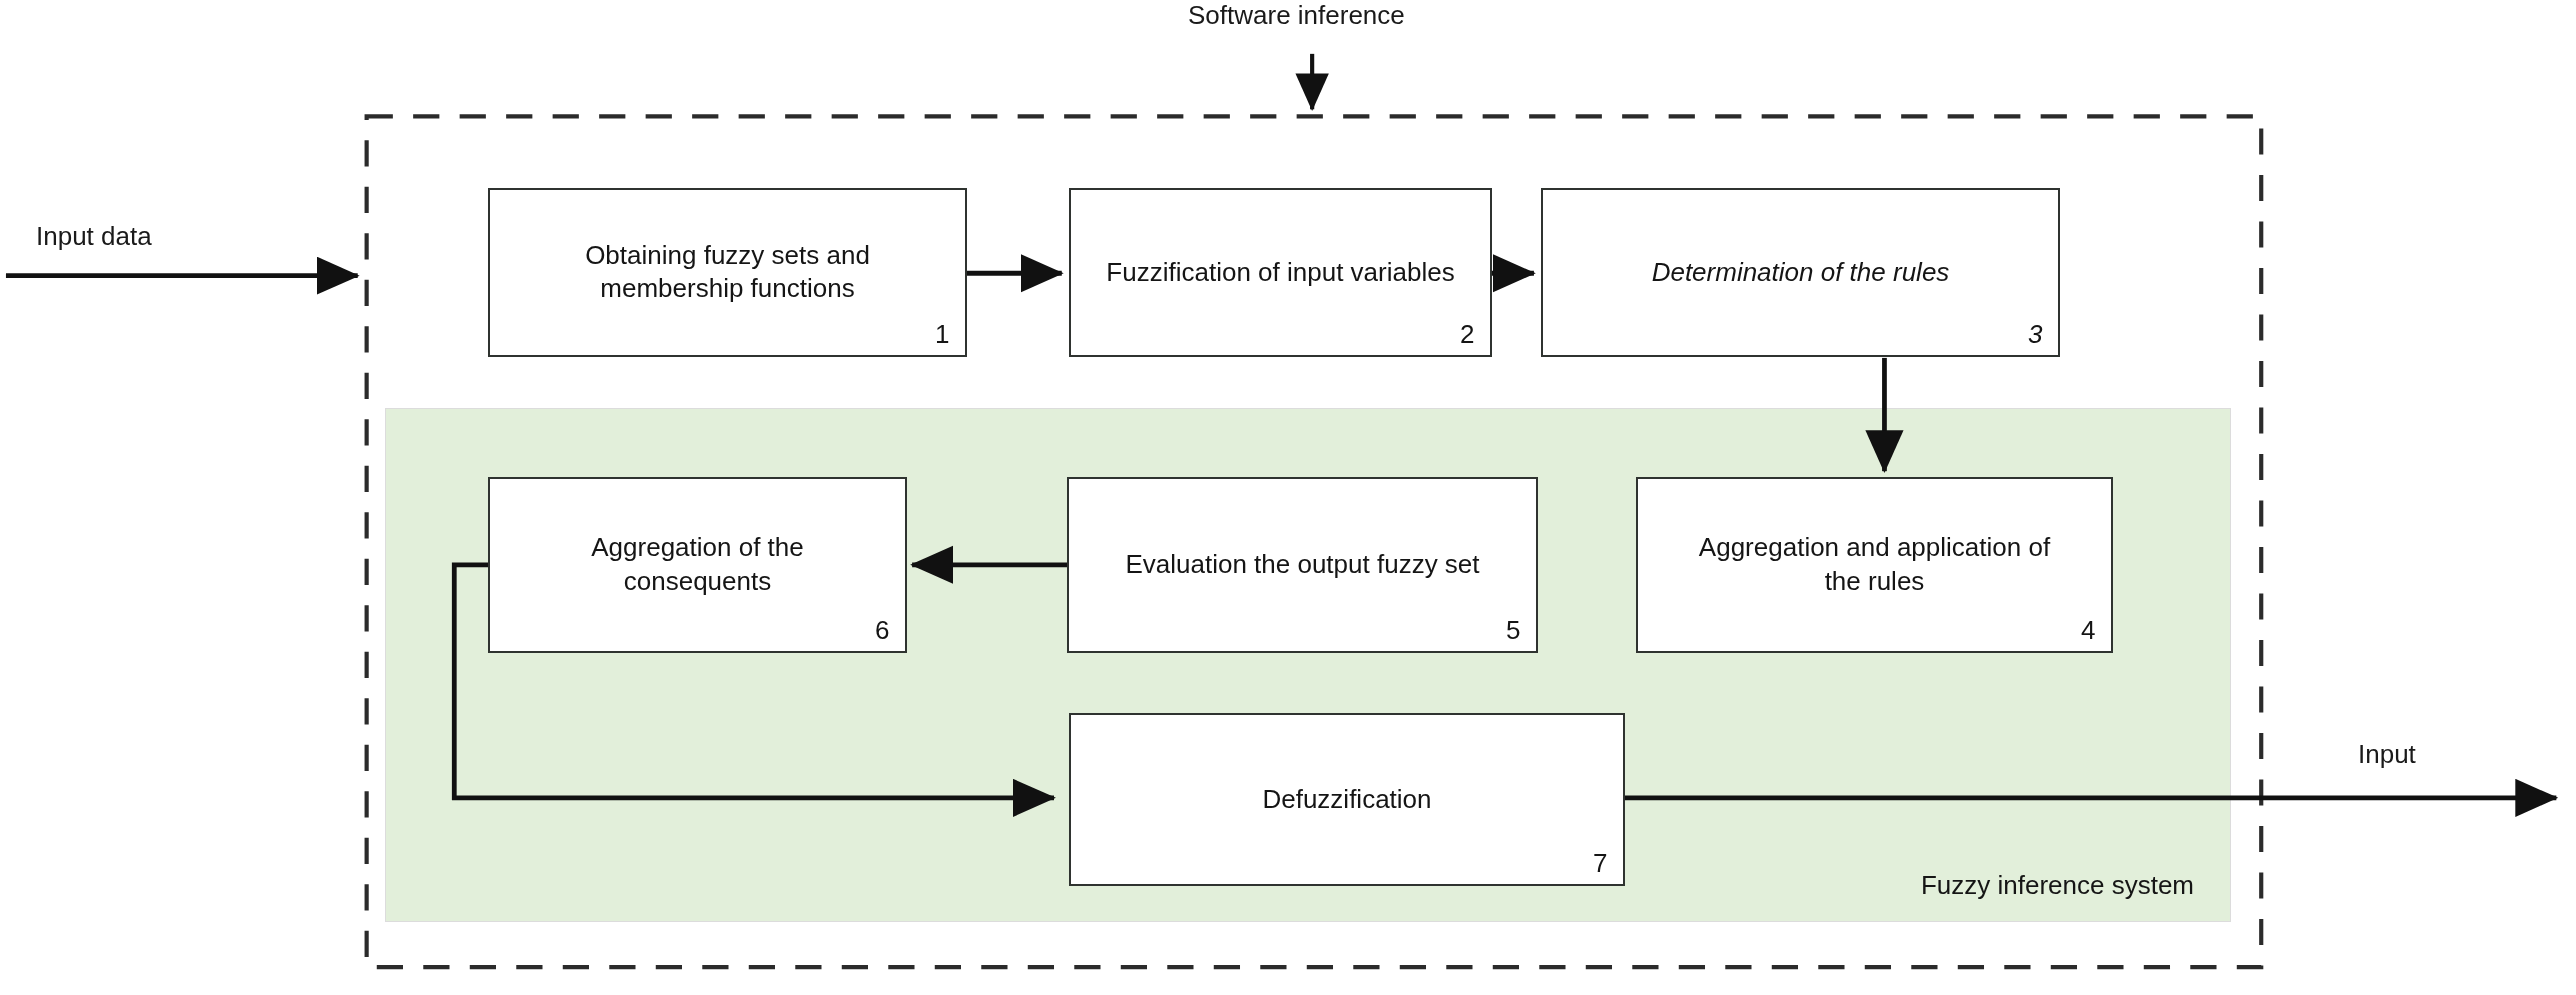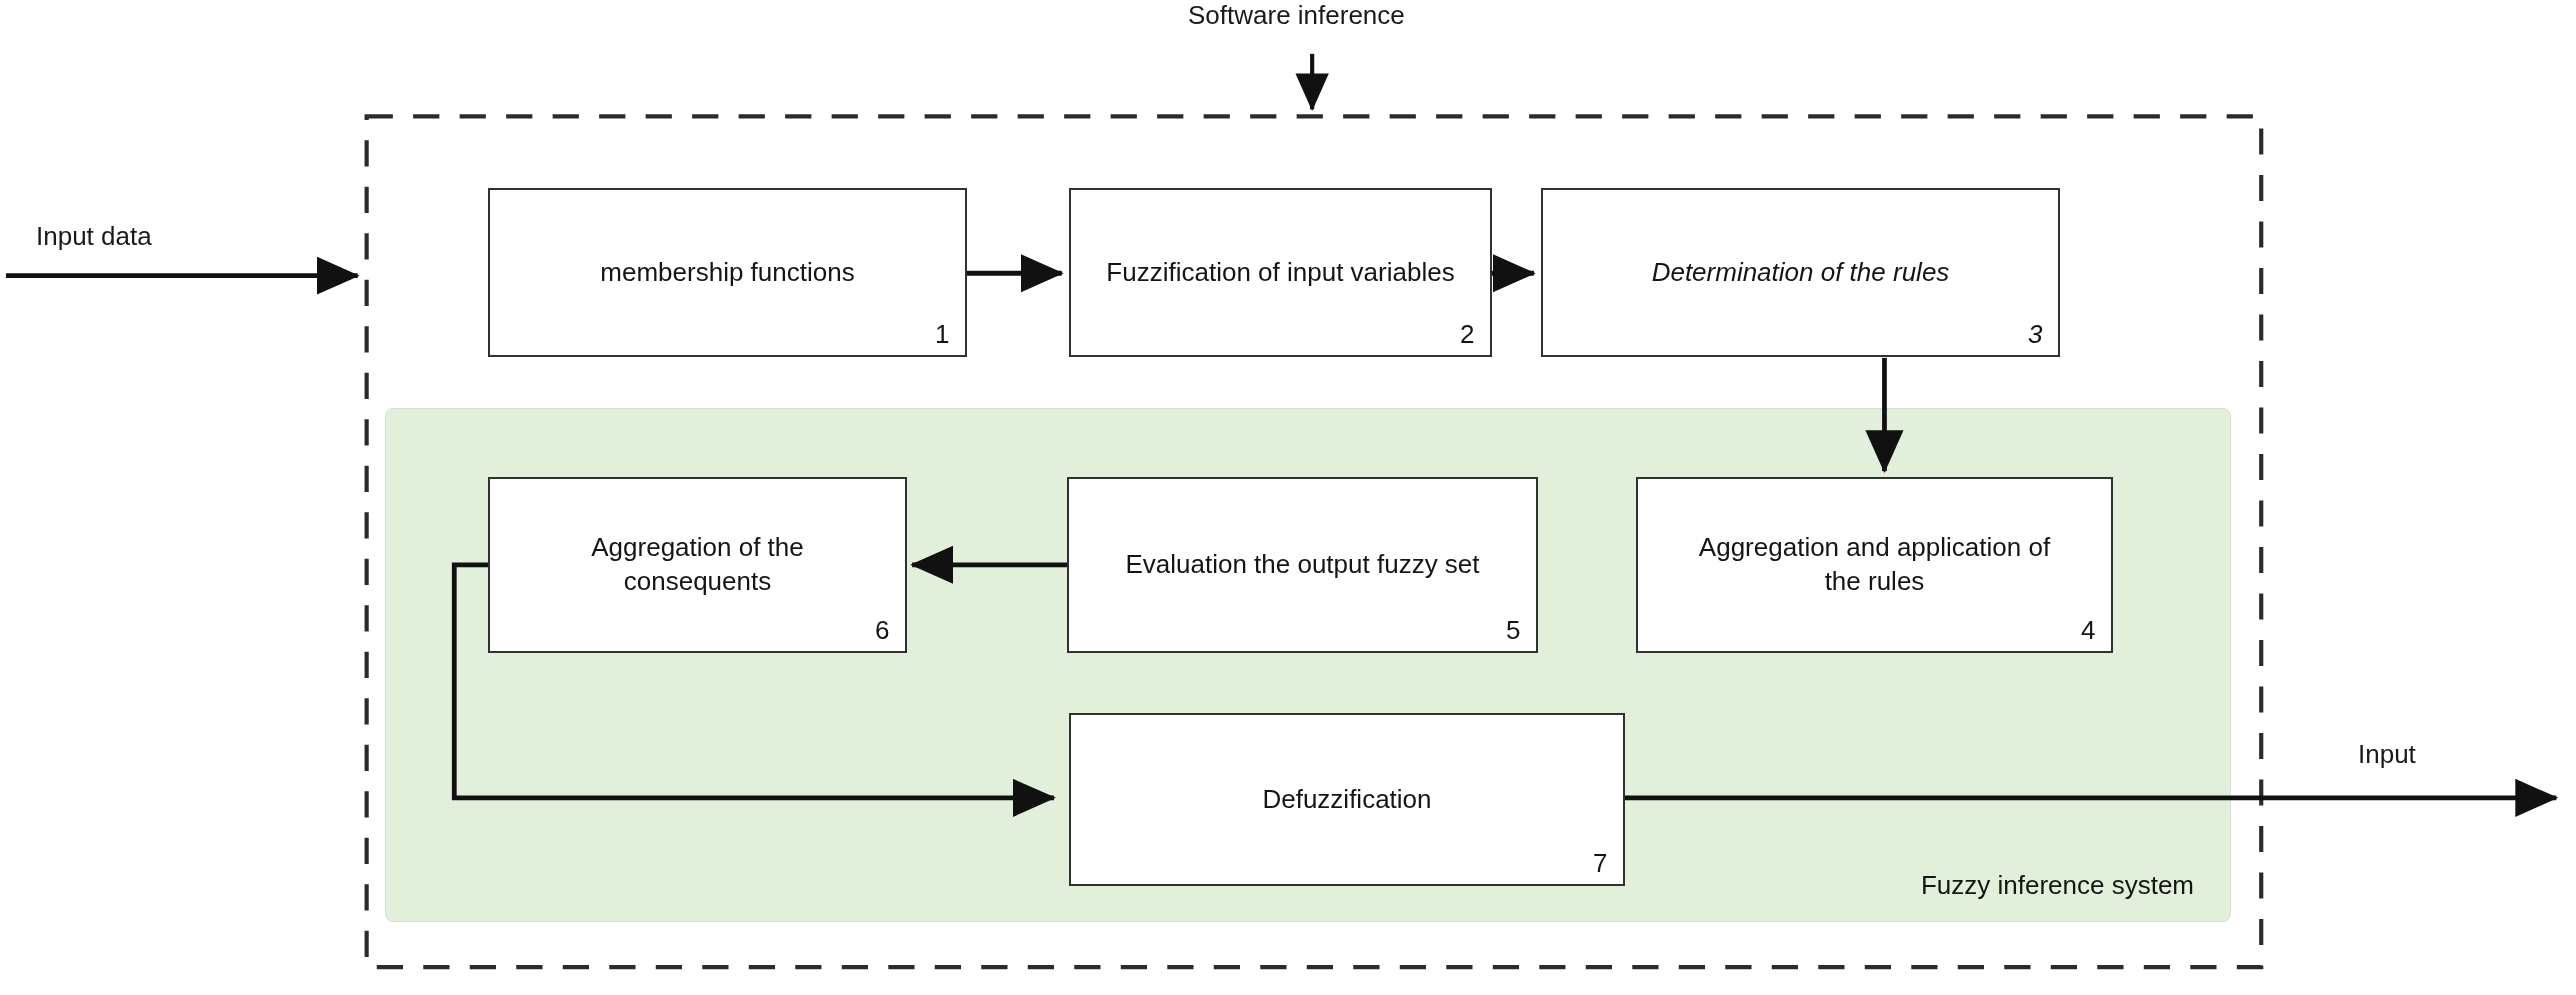--- a/index.html
+++ b/index.html
@@ -12,21 +12,21 @@
              text-align:center;font-size:26px;color:#151515;line-height:1.30;}
   .node .num{position:absolute;right:15.5px;bottom:4.8px;font-size:26px;color:#151515;}
   .green{position:absolute;background:#e2efda;border:1.2px solid #dcdcdc;box-sizing:border-box;}
   .green .cap{position:absolute;right:36px;bottom:20px;font-size:26px;color:#151515;white-space:nowrap;}
 </style>
 </head>
 <body>
 
 <div id="stage">
 
-  <div class="green" style="left:385px;top:408px;width:1846px;height:514px;border-radius:8px;">
+  <div class="green" style="left:385px;top:408px;width:1846px;height:514px;">
     <span class="cap">Fuzzy inference system</span>
   </div>
 
   <svg class="layer" viewBox="0 0 4321 1670">
     <defs>
       <marker id="ah" markerWidth="10" markerHeight="10" refX="8.6" refY="4" orient="auto" markerUnits="strokeWidth">
         <path d="M0,0 L9,4 L0,8 z" fill="#111111"></path>
       </marker>
     </defs>
 
@@ -50,20 +50,21 @@
 
     <line x1="2235" y1="1338" x2="4288" y2="1338" stroke="#111111" stroke-width="8" marker-end="url(#ah)"></line>
   </svg>
 
   <div class="lbl" style="left:1188px;top:0px;">Software inference</div>
   <div class="lbl" style="left:36px;top:221px;">Input data</div>
   <div class="lbl" style="left:2358px;top:739px;">Input</div>
 
   <div class="node" style="left:488px;top:188px;width:479px;height:169px;">
     <div class="txt">
+      <div>Obtaining fuzzy sets and</div>
       <div>membership functions</div>
     </div>
     <span class="num">1</span>
   </div>
 
   <div class="node" style="left:1069px;top:188px;width:423px;height:169px;">
     <div class="txt">
       <div>Fuzzification of input variables</div>
     </div>
     <span class="num">2</span>

